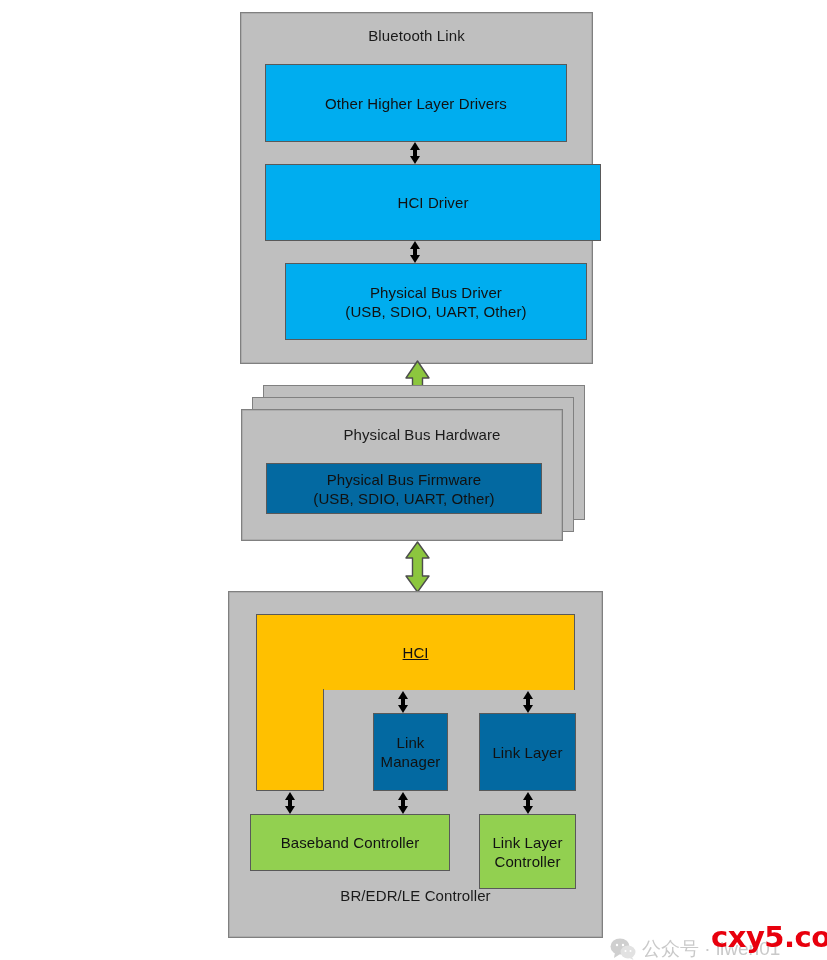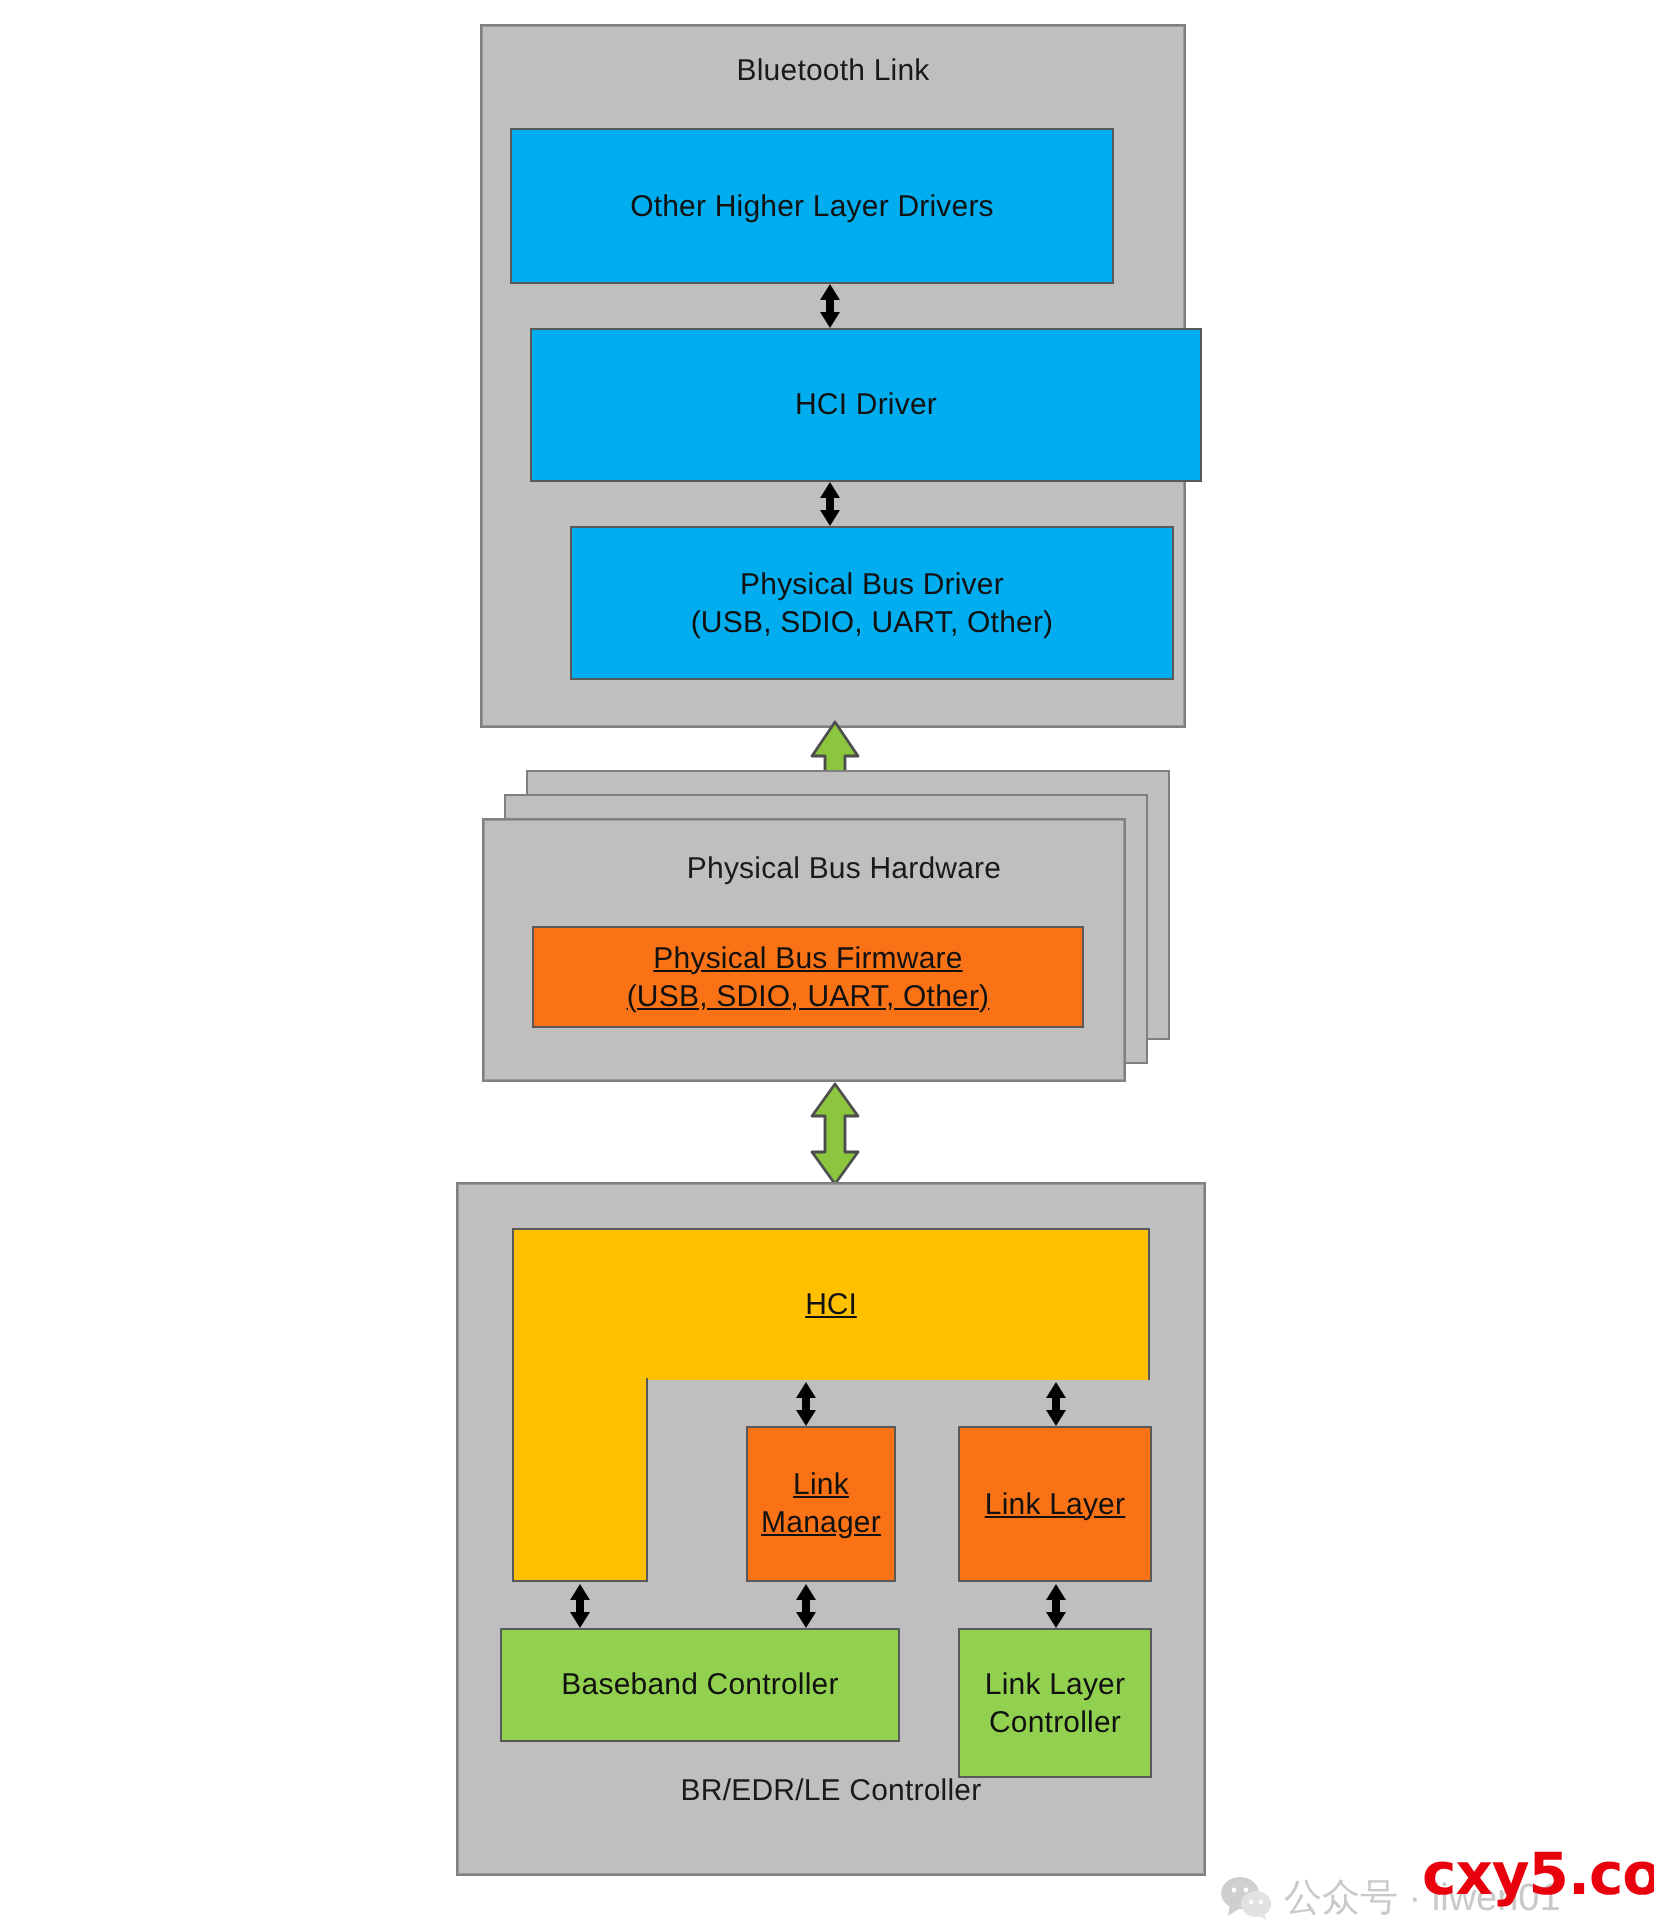--- a/index.html
+++ b/index.html
@@ -39,21 +39,21 @@
     align-items: center;
     justify-content: center;
     text-align: center;
     color: #111111;
     font-size: 15px;
     line-height: 19px;
     white-space: pre-line;
     letter-spacing: .1px;
   }
   .blue   { background: #00ADEF; }
-  .orange { background: #f97316; text-decoration: underline; }
+  .orange { background: #0369a1; }
   .green  { background: #92D050; }
 
   
   .arrowv {
     position: absolute;
     width: 14px;
   }
   .arrowv svg { display: block; width: 14px; height: 100%; }
 
   
@@ -105,21 +105,21 @@
 </style>
 </head>
 <body>
 
 <div id="stage">
 
   <div class="panel" style="left:240px; top:12px; width:353px; height:352px;">
     <div class="panel-title" style="top:14px;">Bluetooth Link</div>
   </div>
 
-  <div class="box blue" style="left:255px; top:64px; width:302px; height:78px;">Other Higher Layer Drivers</div>
+  <div class="box blue" style="left:265px; top:64px; width:302px; height:78px;">Other Higher Layer Drivers</div>
 
   <div class="arrowv" style="left:408px; top:142px; height:22px;">
     <svg viewBox="0 0 14 22" preserveAspectRatio="none">
       <polygon points="7,0 12,8 9,8 9,14 12,14 7,22 2,14 5,14 5,8 2,8" fill="#000000"></polygon>
     </svg>
   </div>
 
   <div class="box blue" style="left:265px; top:164px; width:336px; height:77px;">HCI Driver</div>
 
   <div class="arrowv" style="left:408px; top:241px; height:22px;">

